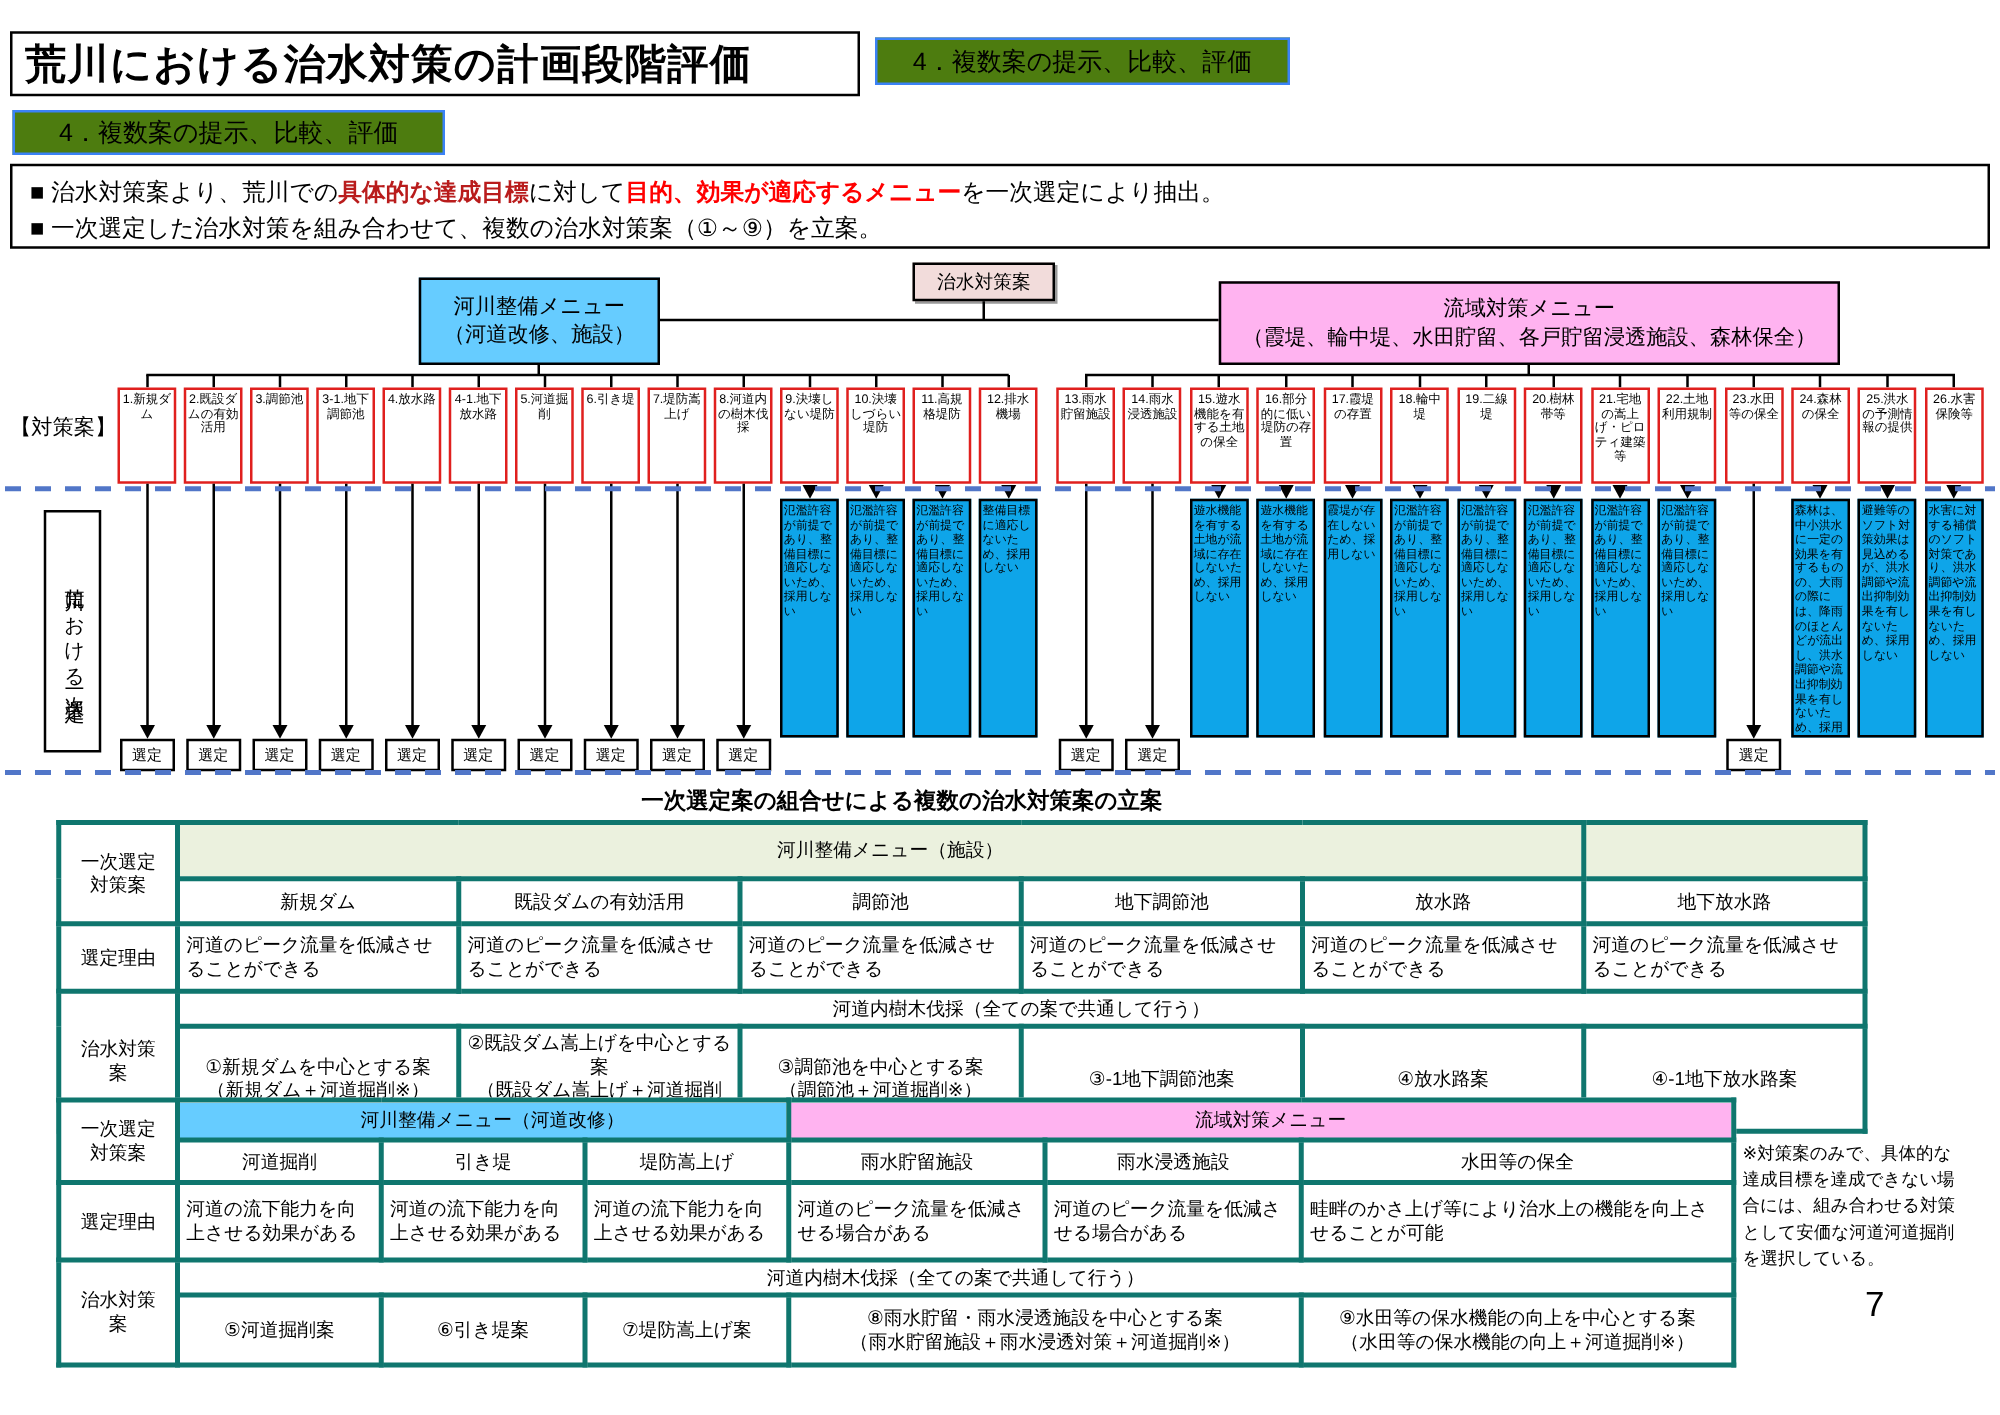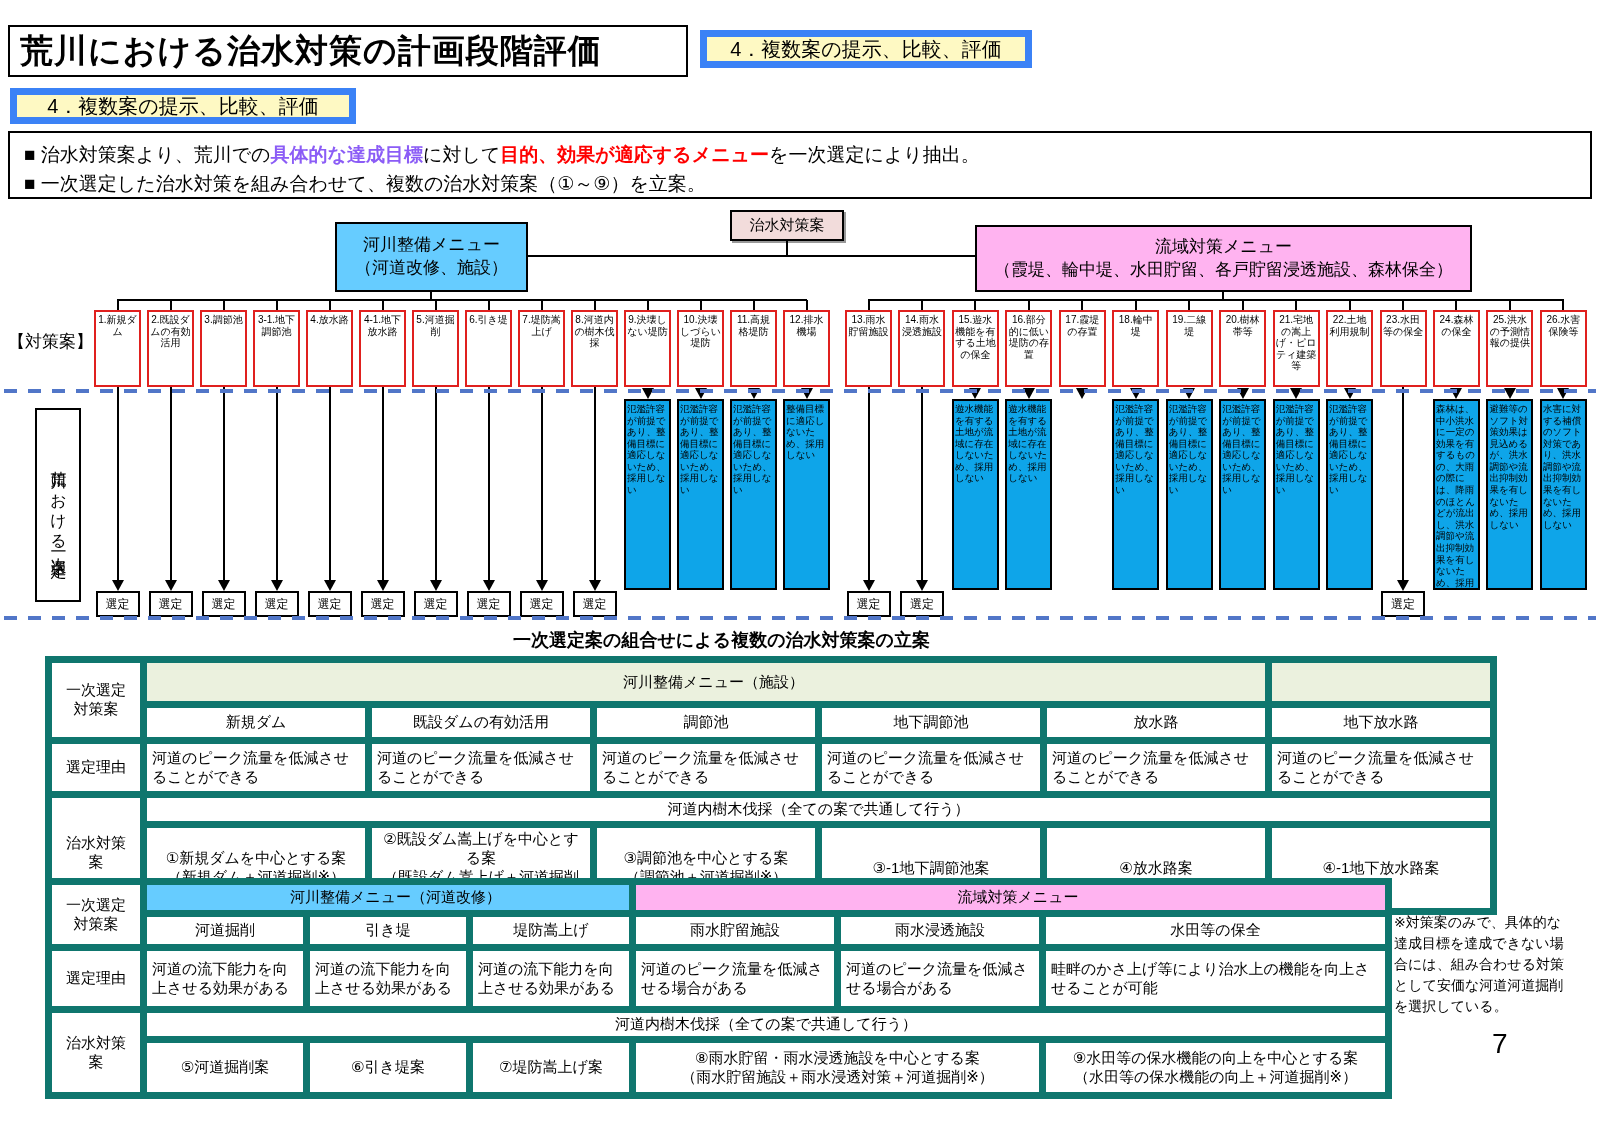--- a/index.html
+++ b/index.html
@@ -4,27 +4,27 @@
 <style>
   html,body{margin:0;padding:0;background:#888;}
   *{box-sizing:border-box;}
   .page{position:relative;width:1600px;height:1132px;background:#fff;
         font-family:"Liberation Sans","DejaVu Sans",sans-serif;color:#000;overflow:hidden;}
 
   
   .title-box{position:absolute;left:8px;top:25px;width:680px;height:52px;border:2px solid #000;
              display:flex;align-items:center;padding-left:10px;}
   .title-box h1{margin:0;font-size:33px;font-weight:bold;letter-spacing:1px;white-space:nowrap;}
-  .badge{position:absolute;border:7px solid #3b82f6;background:#fef9c3;font-size:20px;
+  .badge{position:absolute;border:2px solid #3b82f6;background:#4d7c0f;font-size:20px;
          display:flex;align-items:center;justify-content:center;padding:0 12px;white-space:nowrap;}
   .badge.b1{left:700px;top:30px;width:332px;height:38px;}
   .badge.b2{left:10px;top:88px;width:346px;height:36px;}
   .intro{position:absolute;left:8px;top:131px;width:1584px;height:68px;border:2px solid #000;
          padding:7px 14px;font-size:19px;line-height:1.55;}
-  .em-blue{color:#8b5cf6;font-weight:bold;text-align:center;}
+  .em-blue{color:#b91c1c;font-weight:bold;text-align:center;}
   .em-red{color:#FF0000;font-weight:bold;}
 
   
   .flow{position:absolute;left:0;top:205px;width:1600px;height:421px;}
   .node{position:absolute;border:2px solid #000;display:flex;align-items:center;justify-content:center;
         text-align:center;white-space:pre-line;}
   .root{left:730px;top:5px;width:114px;height:31px;background:#F2DCDB;font-size:15px;box-shadow:2px 2px 0 #999;}
   .menu-l{left:335px;top:17px;width:193px;height:70px;background:#66CCFF;font-size:17px;line-height:1.35;}
   .menu-r{left:975px;top:20px;width:497px;height:67px;background:#FFB3F0;font-size:17px;line-height:1.35;}
   .cline{position:absolute;background:#000;}
@@ -52,21 +52,21 @@
   .selbox{position:absolute;bottom:0;left:50%;transform:translateX(-50%);width:44px;height:26px;
           border:2px solid #000;background:#fff;font-size:12px;display:flex;align-items:center;justify-content:center;}
   .oc-reject .ah{top:1px;}
   .rejbox{position:absolute;top:12px;left:0;right:0;height:191px;border:2px solid #000;background:#0ea5e9;
           font-size:9.5px;line-height:1.22;padding:2px 1px;word-break:break-all;overflow:hidden;}
 
   
   .combo-heading{position:absolute;left:0;top:628px;width:1443px;text-align:center;
                  font-size:18px;font-weight:bold;}
   table{border-collapse:collapse;table-layout:fixed;position:absolute;background:#fff;}
-  td{border:7px solid #0f766e;font-size:15px;padding:2px 5px;overflow:hidden;vertical-align:middle;}
+  td{border:4px solid #0f766e;font-size:15px;padding:2px 5px;overflow:hidden;vertical-align:middle;}
   .t1{left:45px;top:656px;width:1445px;}
   .t2{left:45px;top:878px;width:1340px;}
   .lblcell{text-align:center;white-space:pre-line;}
   .ghead{text-align:center;padding-left:20px;}
   .green{background:#EBF1DE;}
   .bluehead{background:#66CCFF;}
   .pinkhead{background:#FFB3F0;}
   .chead{text-align:center;}
   .reason{text-align:left;}
   .common{text-align:center;}
@@ -352,20 +352,21 @@
           </div>
         </div>
 
         <div class="mcol">
           <div class="stub"></div>
           <div class="mbox">17.霞堤の存置</div>
           <div class="outcome">
 
             <div class="oc oc-reject">
               <div class="ah"></div>
+              <div class="rejbox">霞堤が存在しないため、採用しない</div>
             </div>
           </div>
         </div>
 
         <div class="mcol">
           <div class="stub"></div>
           <div class="mbox">18.輪中堤</div>
           <div class="outcome">
 
             <div class="oc oc-reject">

